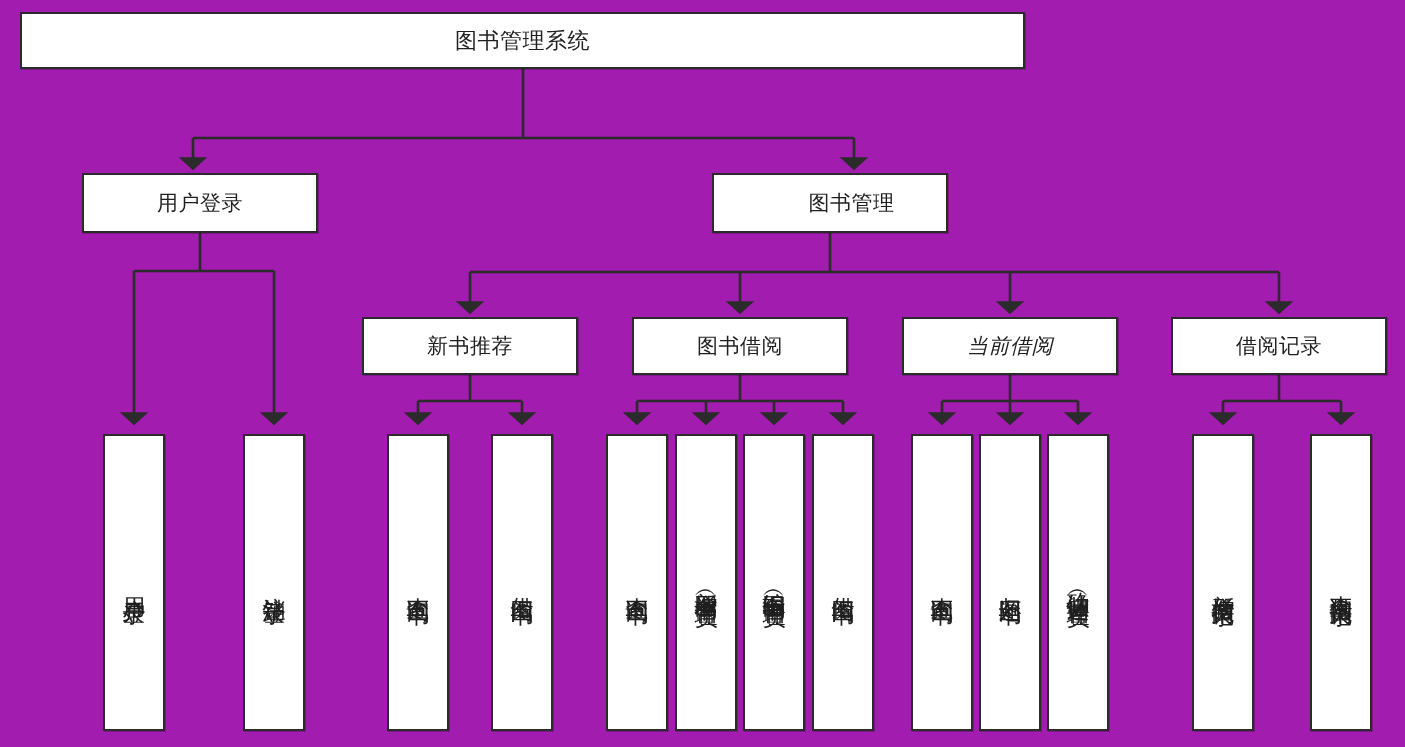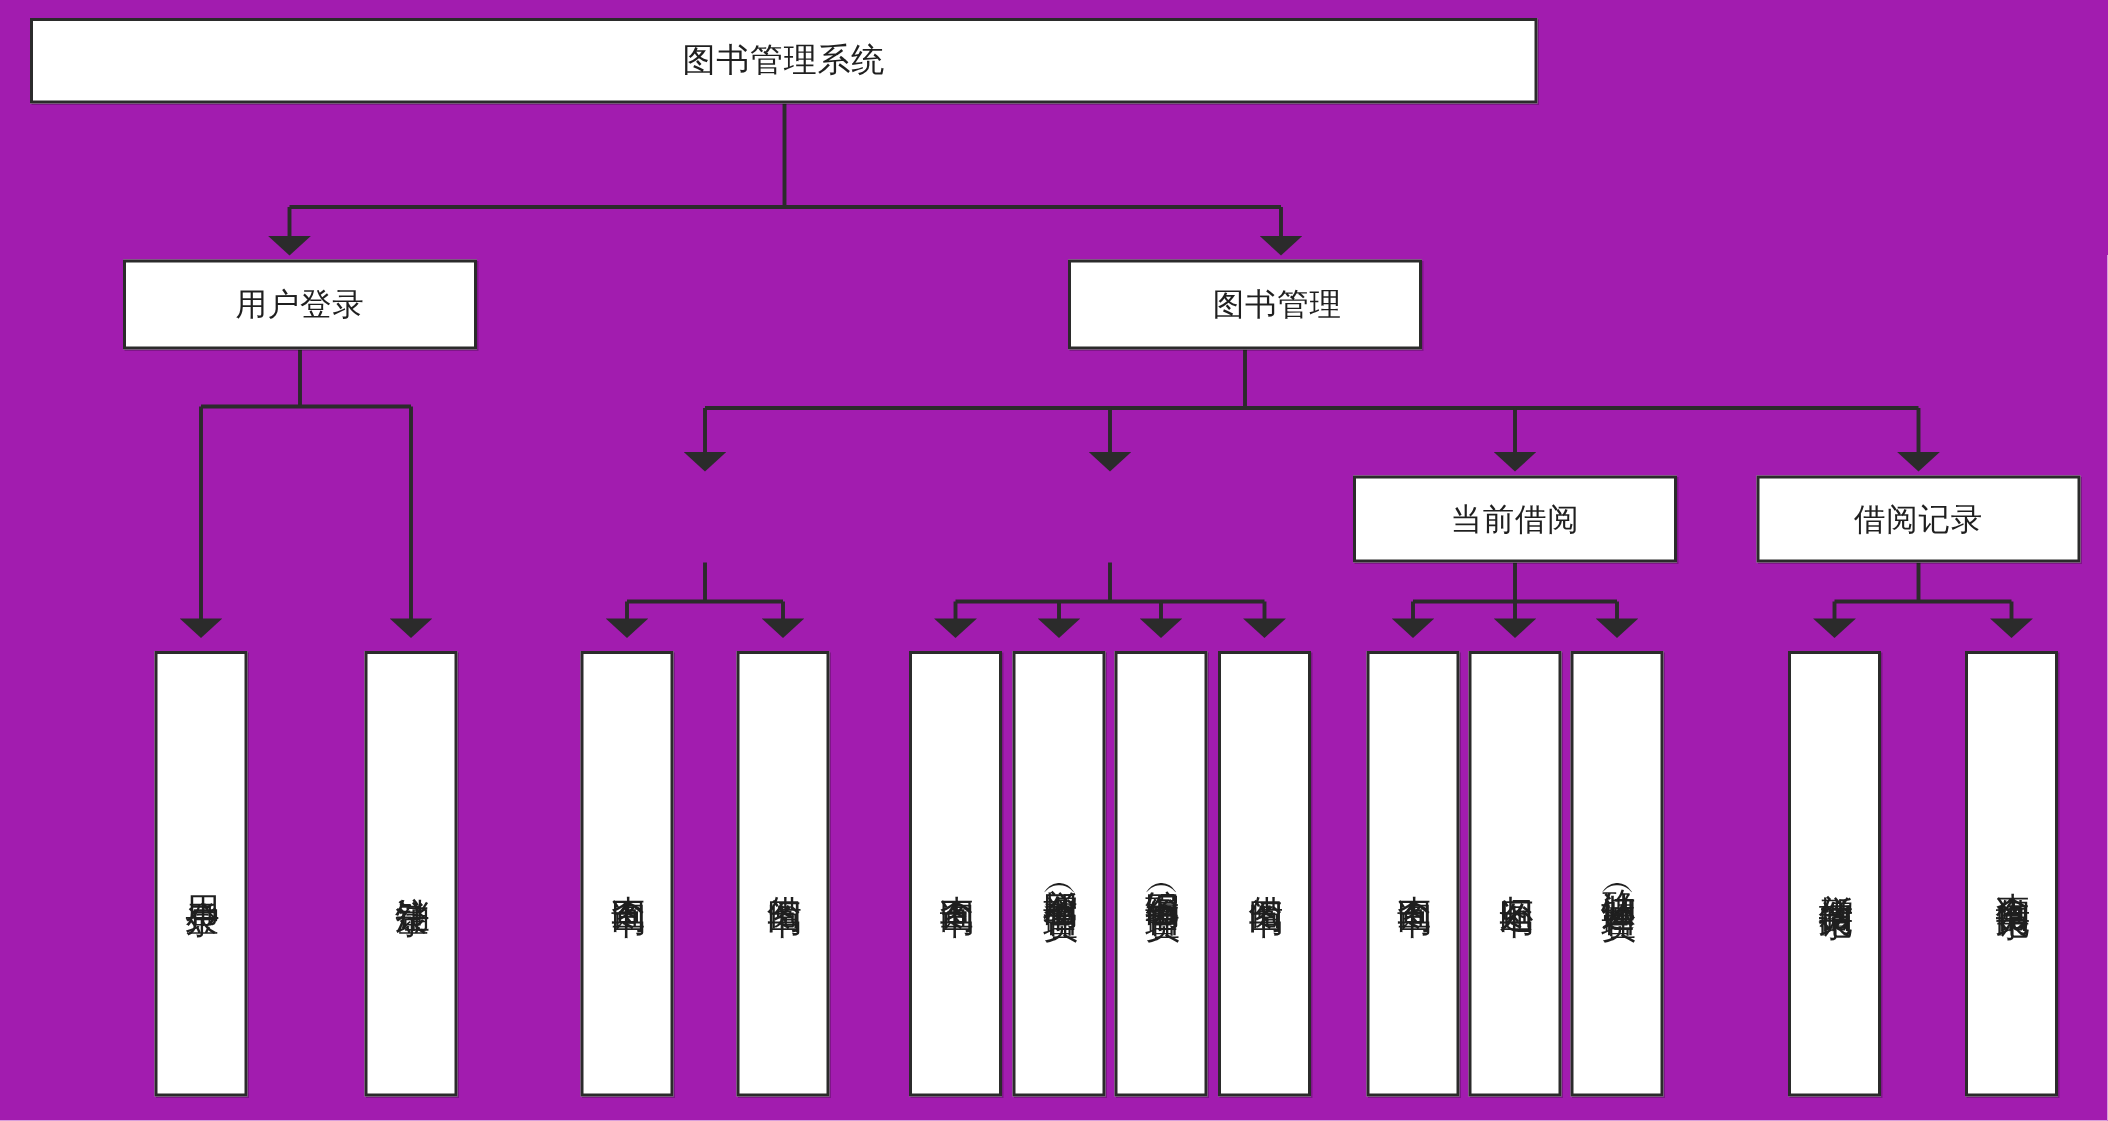--- a/index.html
+++ b/index.html
@@ -134,21 +134,27 @@
     <span class="label">图书管理系统</span>
   </div>
 
   <div class="node h" style="left:82px; top:173px; width:236px; height:60px;">
     <span class="label">用户登录</span>
   </div>
   <div class="node h" style="left:712px; top:173px; width:236px; height:60px;padding-left:43px;">
     <span class="label">图书管理</span>
   </div>
 
-  <div class="node h" style="left:902px; top:317px; width:216px; height:58px;">
+  <div class="node h" style="left:362px; top:317px; width:216px; height:58px;">
+    <span class="label">新书推荐</span>
+  </div>
+  <div class="node h" style="left:632px; top:317px; width:216px; height:58px;">
+    <span class="label">图书借阅</span>
+  </div>
+  <div class="node h" style="left:902px; top:317px; width:216px; height:58px;font-style:italic;">
     <span class="label">当前借阅</span>
   </div>
   <div class="node h" style="left:1171px; top:317px; width:216px; height:58px;">
     <span class="label">借阅记录</span>
   </div>
 
   <div class="node v" style="left:103px; top:434px; width:62px; height:297px;">
     <span class="label">用户登录</span>
   </div>
   <div class="node v" style="left:243px; top:434px; width:62px; height:297px;">

